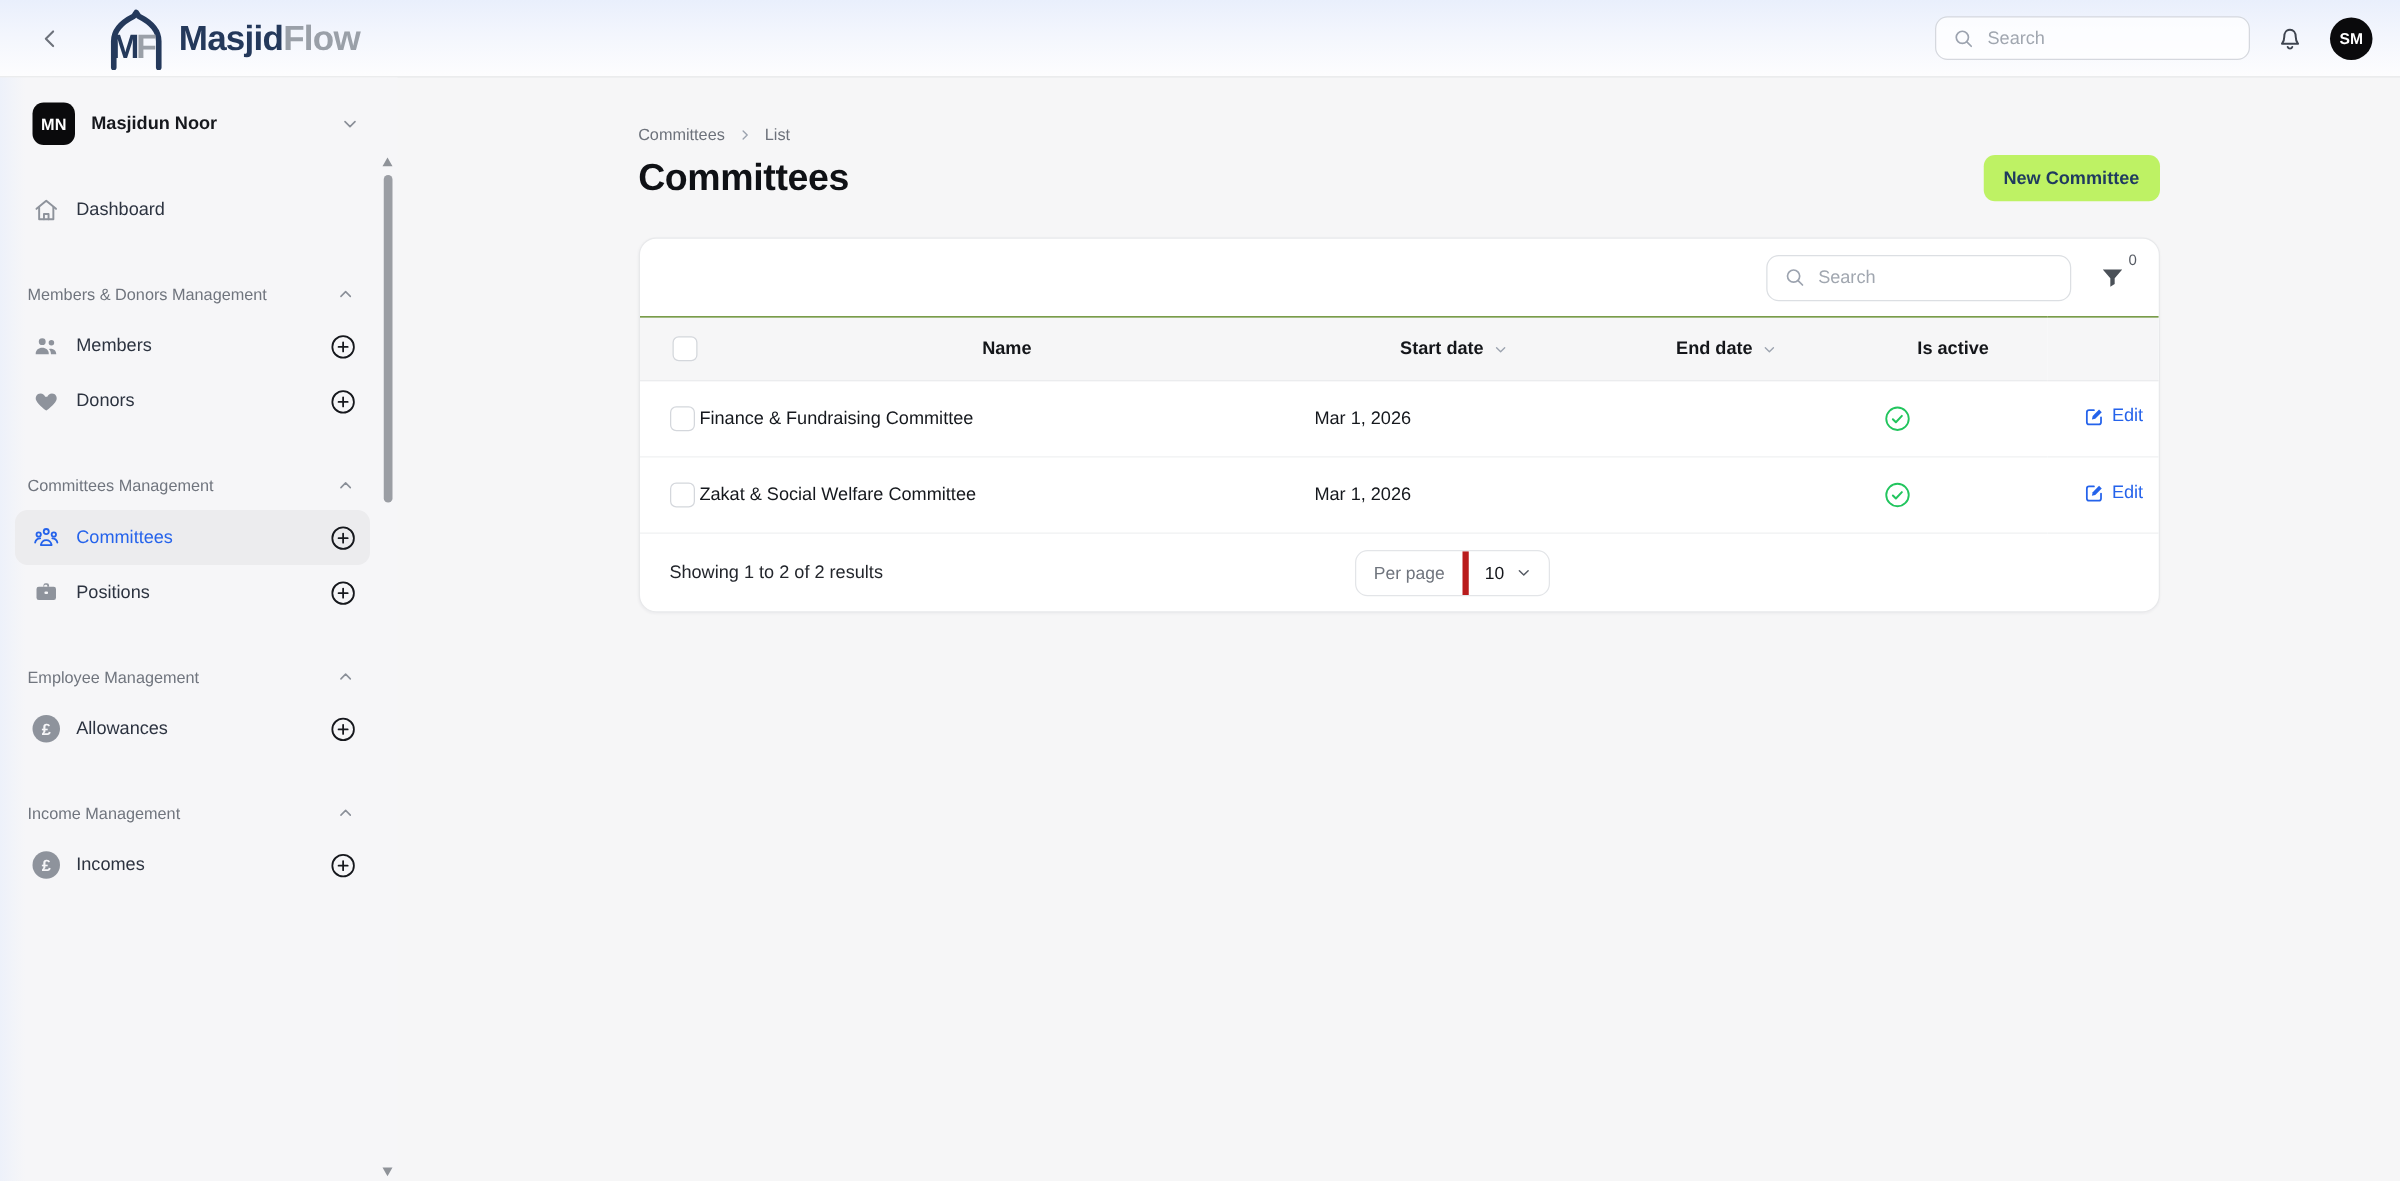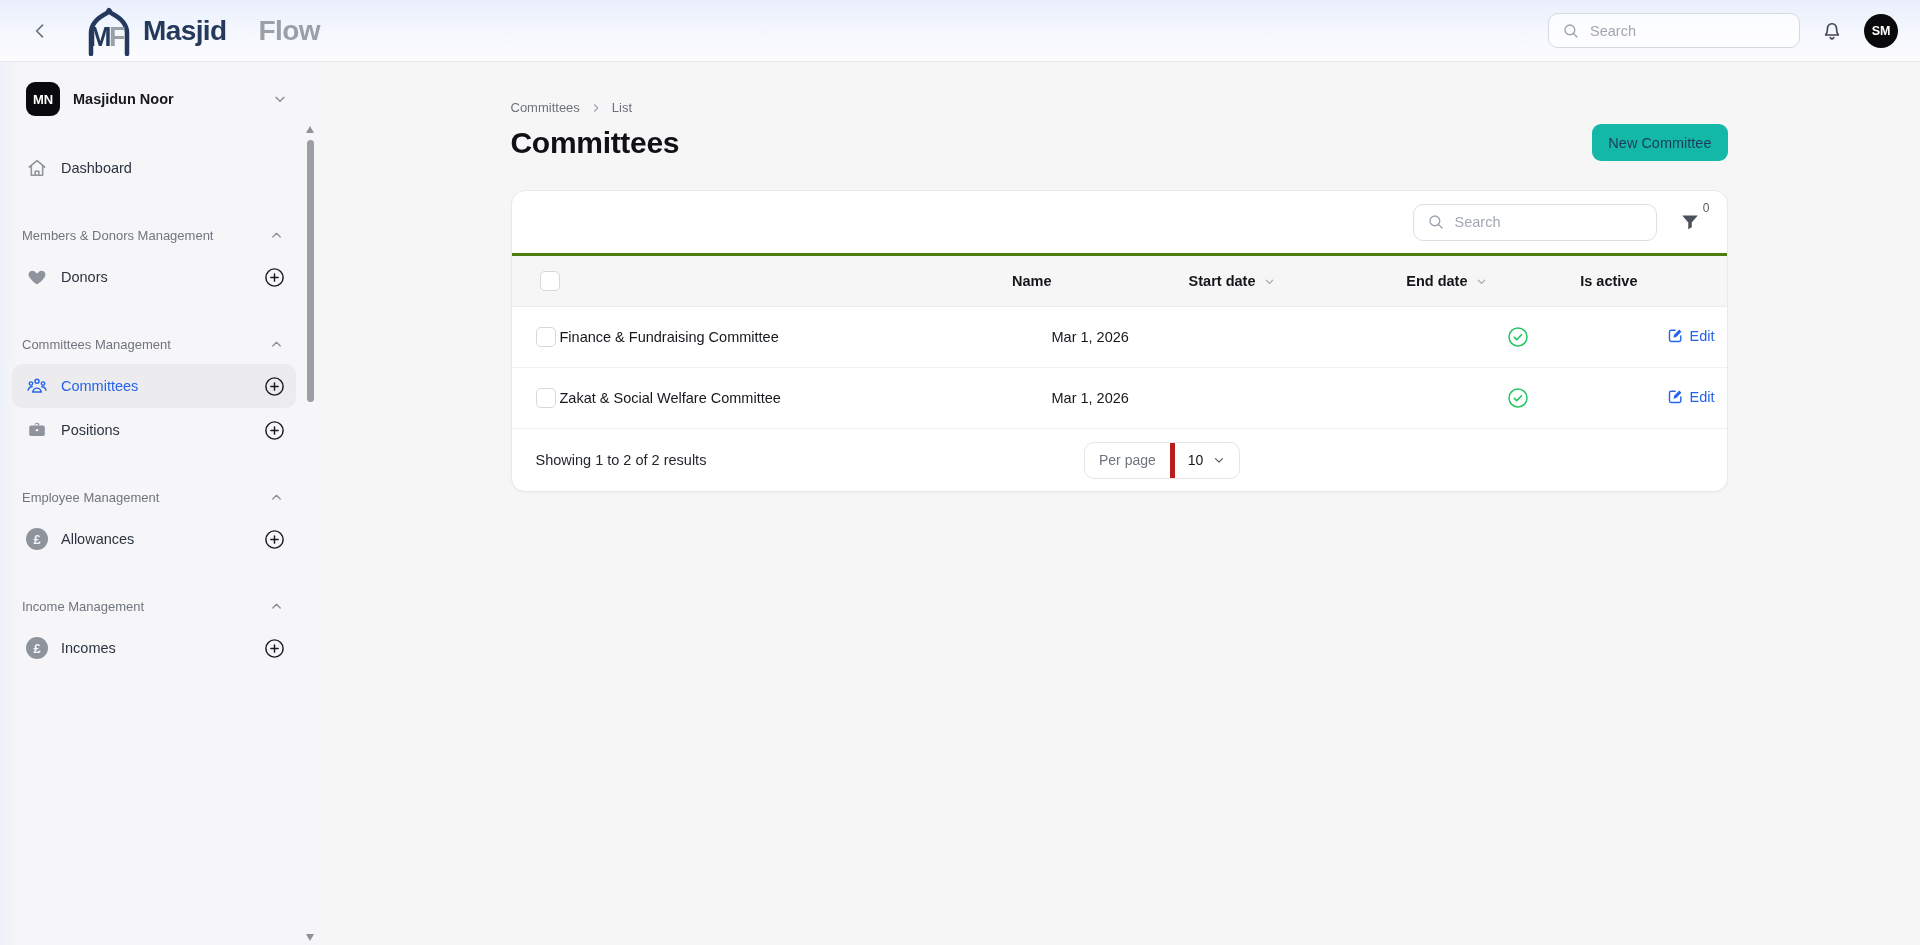--- a/index.html
+++ b/index.html
@@ -12,21 +12,21 @@
     background:linear-gradient(180deg,#e9effc 0%,#f3f6fd 45%,#fdfdfe 100%);
     border-bottom:1px solid #e6e7e9; }
   .back-btn { width:28px; height:28px; display:flex; align-items:center; justify-content:center;
     color:#6d727b; cursor:pointer; background:none; border:none; }
   .logo { display:flex; align-items:center; margin-left:28px; cursor:pointer; }
   .logo-mark { position:relative; width:54px; height:50px; margin-right:7px; }
   .logo-mark .arch { position:absolute; inset:0; color:#24395b; }
   .logo-m { position:absolute; left:7px; bottom:3px; font-size:27px; font-weight:800; color:#24395b; }
   .logo-f { position:absolute; left:27px; bottom:3px; font-size:27px; font-weight:800; color:#9aa0a8; }
   .logo-text { font-size:28px; font-weight:800; color:#24395b; letter-spacing:-0.6px; }
-  .logo-text .flow { color:#9aa0a8;padding-left:32px; }
+  .logo-text .flow { color:#9aa0a8; }
   .header-right { margin-left:auto; display:flex; align-items:center; gap:20px; }
   .search-box { display:flex; align-items:center; gap:10px; width:252px; height:35px;
     border:1px solid #d5d8de; border-radius:10px; background:rgba(255,255,255,.75); padding:0 13px; }
   .search-box svg { color:#9ca3af; flex-shrink:0; }
   .search-box input { border:none; outline:none; background:transparent; font-size:14.5px;
     color:#374151; width:100%; font-family:inherit; }
   .search-box input::placeholder { color:#a1a7b0; }
   .bell-btn { background:none; border:none; color:#3f4550; cursor:pointer; }
   .avatar { width:34px; height:34px; border-radius:50%; background:#0a0a0c; color:#fff;
     font-size:12.5px; font-weight:700; display:flex; align-items:center; justify-content:center; cursor:pointer; }
@@ -67,37 +67,37 @@
     background:#9b9ea4; cursor:grab; }
 
   
   .main { flex:1; display:flex; flex-direction:column; align-items:center; padding-top:38px; }
   .content { width:1217px; }
   .breadcrumb { display:flex; align-items:center; gap:10px; font-size:13px; color:#6d727b; }
   .breadcrumb .crumb { cursor:pointer; }
   .breadcrumb svg { color:#9ca3af; }
   .page-head { display:flex; align-items:center; justify-content:space-between; margin-top:9px; }
   .page-title { font-size:30px; font-weight:800; color:#0f1115; letter-spacing:-0.3px; }
-  .new-btn { height:37px; padding:0 16px; background:#14b8a6; border:none; border-radius:9px;
-    font-size:14.5px; font-weight:400; color:#1f3a5f; cursor:pointer; font-family:inherit; }
+  .new-btn { height:37px; padding:0 16px; background:#bef264; border:none; border-radius:9px;
+    font-size:14.5px; font-weight:700; color:#1f3a5f; cursor:pointer; font-family:inherit; }
 
   
   .card { margin-top:29px; background:#fff; border:1px solid #e8e9eb; border-radius:14px;
     box-shadow:0 1px 2px rgba(16,24,40,.04); overflow:hidden; }
   .card-toolbar { display:flex; align-items:center; justify-content:flex-end; height:62px;
     padding:0 26px; gap:22px; }
   .card-toolbar .search-box { width:244px; height:37px; background:#fff; border-color:#dcdfe3; }
   .filter-wrap { position:relative; background:none; border:none; cursor:pointer; padding:0; }
   .filter-wrap svg { color:#4b5158; }
   .filter-badge { position:absolute; top:-10px; right:-9px; font-size:12px; color:#555a63; }
 
   table { width:100%; border-collapse:collapse; font-size:14.5px; }
   thead tr { background:#f6f6f7; }
-  th { font-weight:700; color:#14161a; text-align:right; padding:15px 0;
-    border-top:3px solid #4d7c0f; border-bottom:1px solid #ebecee; }
+  th { font-weight:700; color:#14161a; text-align:center; padding:15px 0;
+    border-top:1px solid #4d7c0f; border-bottom:1px solid #ebecee; }
   .th-inner { display:inline-flex; align-items:center; gap:7px; }
   .th-inner svg { color:#9ca3af; }
   td { padding:18px 0; border-bottom:1px solid #f0f1f2; color:#15181d; }
   .cell-check { padding-left:24px; }
   .checkbox { display:inline-block; width:20px; height:20px; border:1.4px solid #d4d7dc;
     border-radius:5px; background:#fff; cursor:pointer; vertical-align:middle; }
   .cell-active svg { margin-left:18px; }
   .cell-edit { text-align:right; padding-right:12px; }
   .edit-link { display:inline-flex; align-items:center; gap:6px; color:#2563eb; font-weight:500;
     cursor:pointer; text-decoration:none; font-size:14.5px; }
@@ -178,20 +178,39 @@
             </svg>
         </span>
         <span>Dashboard</span>
       </div>
 
       <div class="nav-head">
         <span>Members &amp; Donors Management</span>
         <svg width="15" height="15" viewBox="0 0 24 24">
             <path d="M6 14.5l6-6 6 6" fill="none" stroke="currentColor" stroke-width="2" stroke-linecap="round" stroke-linejoin="round"></path>
           </svg>
+      </div>
+      <div class="nav-item">
+        <span class="nicon">
+          <svg width="22" height="22" viewBox="0 0 24 24" fill="currentColor">
+              <circle cx="8.5" cy="8" r="3"></circle>
+              <circle cx="16.5" cy="9" r="2.4"></circle>
+              <path d="M2.8 18.5c0-3.1 2.5-5.1 5.7-5.1s5.7 2 5.7 5.1v.5H2.8z"></path>
+              <path d="M15.4 14.1c2.9 0 5.3 1.7 5.3 4.4v.5h-4.6c0-2-.6-3.6-1.8-4.7z"></path>
+            </svg>
+        </span>
+        <span>Members</span>
+        <button class="plus-btn">
+          <span>
+            <svg width="23" height="23" viewBox="0 0 24 24" fill="none" stroke="currentColor" stroke-width="1.5">
+                <circle cx="12" cy="12" r="9"></circle>
+                <path d="M12 8.2v7.6M8.2 12h7.6" stroke-linecap="round"></path>
+              </svg>
+          </span>
+        </button>
       </div>
       <div class="nav-item">
         <span class="nicon">
           <svg width="22" height="22" viewBox="0 0 24 24" fill="currentColor">
               <path d="M12 20.2S5.2 15.7 3.2 11.2C2 8.4 3.8 5.2 7 5.2c2 0 3.4 1.2 4.1 2.8h1.8c.7-1.6 2.1-2.8 4.1-2.8 3.2 0 5 3.2 3.8 6-2 4.5-8.8 9-8.8 9z"></path>
             </svg>
         </span>
         <span>Donors</span>
         <button class="plus-btn">
           <span>

